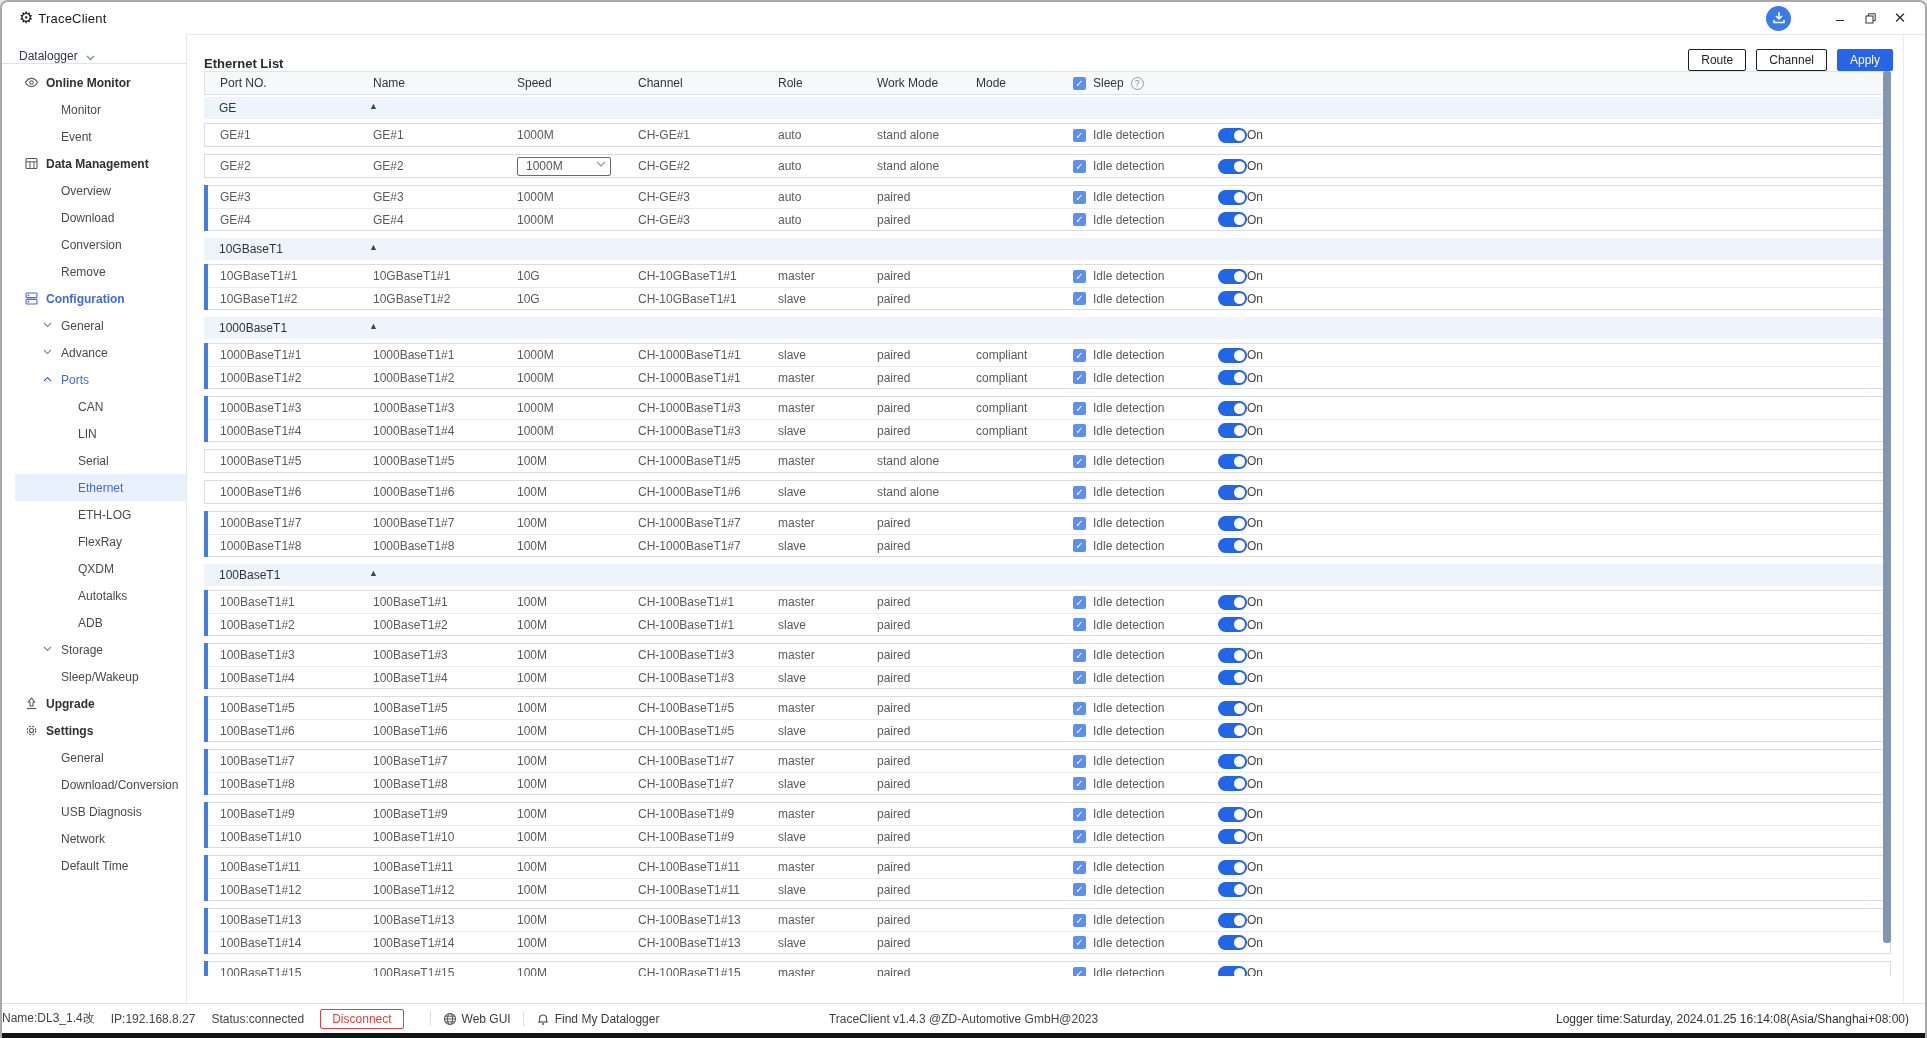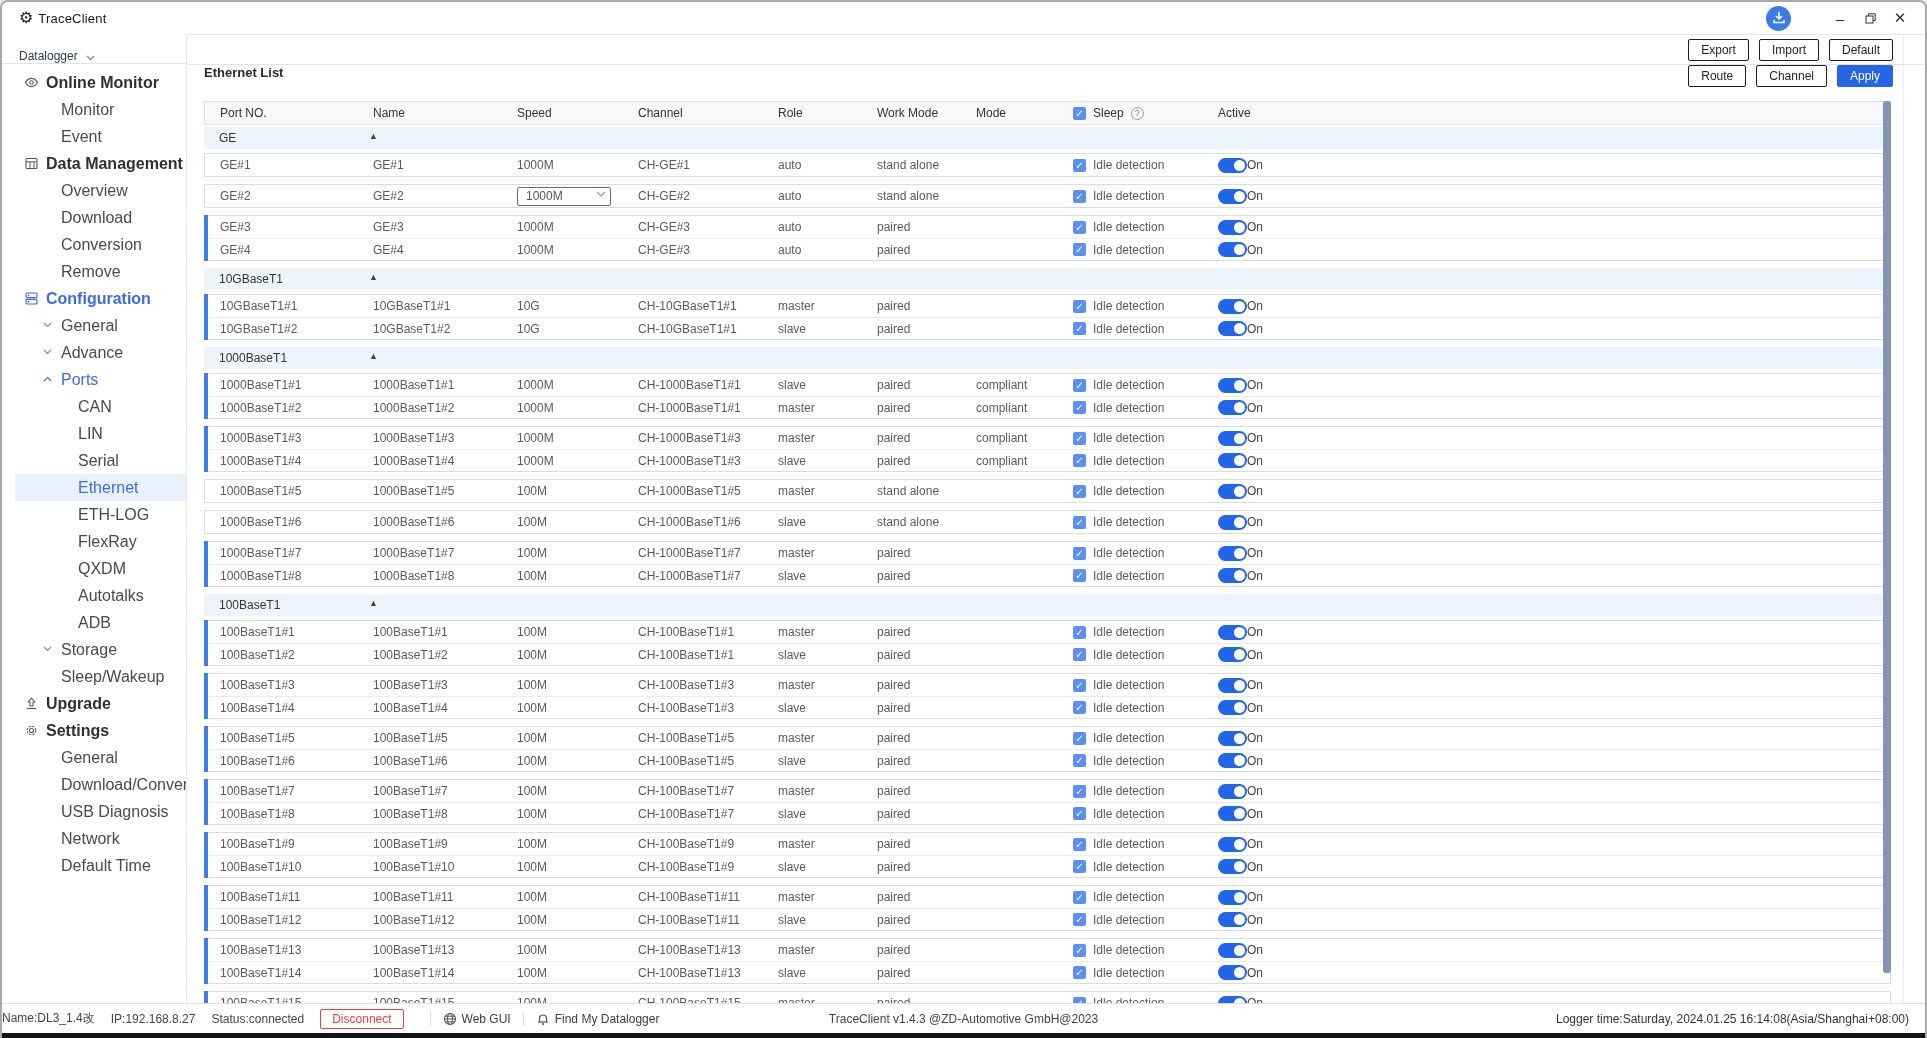--- a/index.html
+++ b/index.html
@@ -13,36 +13,36 @@
   .logo .name{ font-weight:normal; font-size:13px; color:#1b1b1b; letter-spacing:.2px; }
   .tb-right{ display:flex; align-items:center; }
   .circle-btn{ width:25px; height:25px; border-radius:50%; background:#3b7be8; display:flex; align-items:center; justify-content:center; margin-right:34px; cursor:pointer; }
   .win-btn{ width:30px; height:26px; display:flex; align-items:center; justify-content:center; color:#333; font-size:15px; cursor:pointer; }
   
   .body-row{ flex:1 1 auto; display:flex; min-height:0; }
   .sidebar{ width:185px; flex:0 0 185px; border-right:1px solid #e8e8e8; overflow:hidden; }
   .device-sel{ height:30px; margin:0 0 0 0; padding:8px 0 0 17px; font-size:12px; color:#2e3a4a; border-bottom:1px solid #e2e2e2; display:flex; align-items:flex-end; gap:8px; cursor:pointer; }
   .device-sel .chev{ margin-top:1px; }
   .side-nav{ padding:5px 0 0 13px; }
-  .side-item{ position:relative; height:27px; display:flex; align-items:center; font-size:16px; color:#4a4a4a; cursor:pointer; }
+  .side-item{ position:relative; height:27px; display:flex; align-items:center; font-size:12px; color:#4a4a4a; cursor:pointer; }
   .side-item.lv0{ padding-left:9px; font-weight:bold; color:#303030; gap:7px; }
   .side-item.lv1{ padding-left:46px; }
   .side-item.lv2{ padding-left:63px; }
   .side-item .chev{ position:absolute; left:28px; top:10px; }
   .side-item.blue{ color:#3e6be4; }
   .side-item.selected{ background:#e9f1fd; color:#3e6be4; }
   .s-icon{ width:15px; height:15px; display:flex; align-items:center; justify-content:center; font-size:13px; color:#5a5a5a; }
   .side-item.blue .s-icon{ color:#3e6be4; }
   
   .main{ flex:1 1 auto; border-top:1px solid #e8e8e8; position:relative; min-width:0; }
   .outer-track{ position:absolute; top:0; right:21px; bottom:0; width:1px; background:#ececec; }
   .toolbar{ height:30px; border-bottom:1px solid #e4e4e4; display:flex; align-items:center; justify-content:flex-end; gap:10px; padding-right:32px; }
   .btn{ font-size:12px; color:#1f1f1f; background:#fff; border:1px solid #1f1f1f; border-radius:2px; padding:3px 12px; cursor:pointer; line-height:14px; }
   .btn.primary{ background:#2765e8; border-color:#2765e8; color:#fff; }
-  .content-head{ height:36px; display:flex; align-items:flex-start; padding:0 32px 0 17px; }
+  .content-head{ height:36px; display:flex; align-items:flex-end; padding:0 32px 0 17px; }
   .page-title{ font-size:13px; font-weight:bold; color:#2b2b2b; }
   .head-btns{ margin-left:auto; display:flex; gap:10px; }
   
   .table-wrap{ position:relative; margin:0 34px 0 17px; height:905px; overflow:hidden; }
   .grid{ display:grid; grid-template-columns:168px 144px 121px 140px 99px 99px 97px 145px 1fr; align-items:center; }
   .thead{ height:24px; background:#f7f8fa; border:1px solid #e3e3e3; margin-bottom:1px; font-size:12px; color:#333; }
   .cell{ padding-right:6px; overflow:hidden; white-space:nowrap; }
   .cell.c-port{ padding-left:15px; }
   .group-row{ height:22px; background:#edf4fc; margin:2px 0 4px; display:flex; align-items:center; padding-left:15px; font-size:12px; color:#333; position:relative; cursor:pointer; }
   .group-row .tri{ position:absolute; left:165px; top:4px; font-size:9px; color:#444; }
@@ -251,25 +251,20 @@
             <span class="s-label">Network</span>
           </div>
           <div class="side-item lv1">
             <span class="s-label">Default Time</span>
           </div>
         </nav>
     </aside>
 
     <main class="main">
       <div class="outer-track"></div>
-      <div class="toolbar">
-        <button class="btn">Export</button>
-        <button class="btn">Import</button>
-        <button class="btn">Default</button>
-      </div>
       <div class="content-head">
         <span class="page-title">Ethernet List</span>
         <div class="head-btns">
           <button class="btn">Route</button>
           <button class="btn">Channel</button>
           <button class="btn primary">Apply</button>
         </div>
       </div>
 
       <div class="table-wrap">
@@ -279,21 +274,20 @@
           <div class="cell">Speed</div>
           <div class="cell">Channel</div>
           <div class="cell">Role</div>
           <div class="cell">Work Mode</div>
           <div class="cell">Mode</div>
           <div class="cell sleep-cell">
             <span class="cbx">✓</span>
             <span>Sleep</span>
             <span class="help">?</span>
           </div>
-          <div class="cell">Active</div>
         </div>
         <div id="tbody">
             <div class="group-row">
               <span>GE</span>
               <span class="tri">▲</span>
             </div>
             <div class="box">
               <div class="row grid">
                 <span class="cell c-port">GE#1</span>
                 <span class="cell">GE#1</span>

